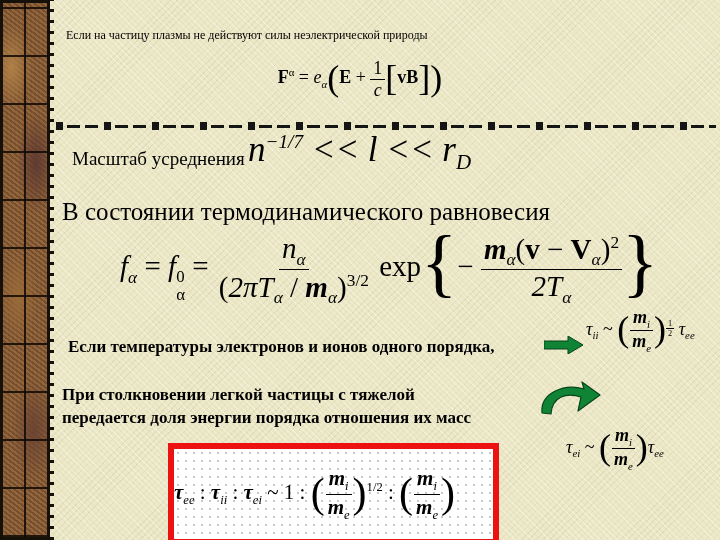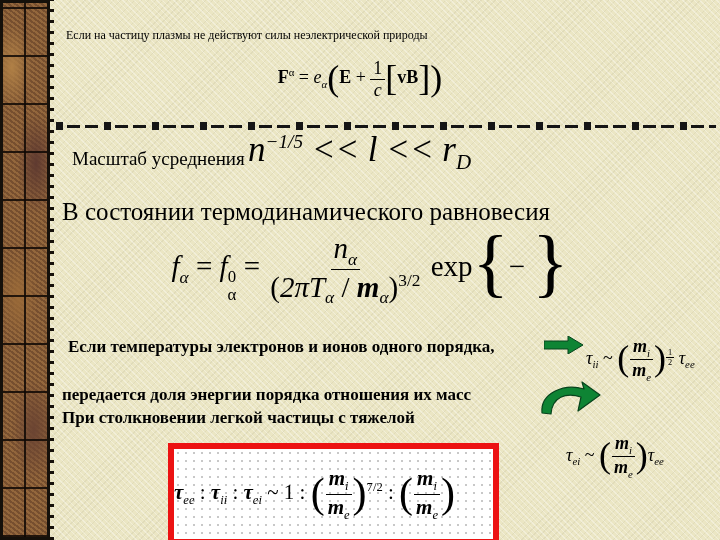--- a/index.html
+++ b/index.html
@@ -89,21 +89,21 @@
         <span class="fn">1</span>
         <span class="fd i">c</span>
       </span><span class="bp">[</span><span class="bold">vB</span><span class="bp">]</span><span class="bp">)</span>
   </div>
 
   <div class="dashline"></div>
 
   <div class="abs" style="left:72px;top:148px;font-size:19px;">Масштаб усреднения</div>
 
   <div class="abs math i" style="left:248px;top:130px;font-size:35px;">
-    <span>n</span><sup style="font-size:55%;">−1/5</sup>
+    <span>n</span><sup style="font-size:55%;">−1/7</sup>
     <span>&lt;&lt;</span>
     <span>l</span>
     <span>&lt;&lt;</span>
     <span>r</span><sub>D</sub>
   </div>
 
   <div class="abs small" style="left:62px;top:198px;">В состоянии термодинамического равновесия</div>
 
   <div class="abs math" style="left:120px;top:232px;width:500px;text-align:center;font-size:29px;">
     <span class="i">f</span><sub>α</sub>
@@ -111,69 +111,72 @@
     <span class="i">f</span><span class="ss">
         <span style="font-style:normal;">0</span>
         <span>α</span>
       </span>
     <span>=</span>
     <span class="frac">
       <span class="fn"><span class="i">n</span><sub>α</sub></span>
       <span class="fd"><span>(</span><span class="i">2πT</span><sub>α</sub><span> / </span><span class="i bold">m</span><sub>α</sub><span>)</span><sup style="font-style:normal;">3/2</sup></span>
     </span>
     <span>exp</span><span class="bp2">{</span><span>−</span>
-    <span class="bp2">}</span>
+    <span class="frac">
+      <span class="fn"><span class="i bold">m</span><sub>α</sub><span>(</span><span class="bold">v</span><span> − </span><span class="bold">V</span><sub>α</sub><span>)</span><sup style="font-style:normal;">2</sup></span>
+      <span class="fd"><span class="i">2T</span><sub>α</sub></span>
+    </span><span class="bp2">}</span>
   </div>
 
   <div class="abs bold" style="left:68px;top:337px;font-size:17px;">Если температуры электронов и ионов одного порядка,</div>
 
   <div class="abs" style="left:544px;top:336px;">
     <svg width="40" height="18" viewBox="0 0 40 18">
         <polygon points="0,5 24,5 24,0 39,9 24,18 24,13 0,13" fill="#0E8434" stroke="#07431C" stroke-width="1"></polygon>
       </svg>
   </div>
 
-  <div class="abs math" style="left:586px;top:336px;font-size:18px;">
+  <div class="abs math" style="left:586px;top:307px;font-size:18px;">
     <span class="i">τ</span><sub>ii</sub>
     <span>~</span>
     <span class="bp">(</span><span class="frac">
         <span class="fn"><span class="i bold">m</span><sub>i</sub></span>
         <span class="fd"><span class="i bold">m</span><sub>e</sub></span>
       </span><span class="bp">)</span><span class="supfrac">
         <span class="fn">1</span>
         <span>2</span>
       </span>
     <span class="i">τ</span><sub>ee</sub>
   </div>
 
   <div class="abs bold" style="left:62px;top:383px;font-size:17px;line-height:23px;width:480px;">
+    <div>При столкновении легкой частицы с тяжелой</div>
     <div>передается доля энергии порядка отношения их масс</div>
-    <div>При столкновении легкой частицы с тяжелой</div>
   </div>
 
   <div class="abs" style="left:538px;top:381px;">
     <svg width="66" height="44" viewBox="0 0 66 44">
       <path d="M4 32 C2 12 26 2 46 8 L44 1 L62 14 L40 30 L43 16 C28 11 14 16 13 33 Z" fill="#0E8434" stroke="#07431C" stroke-width="1.2" stroke-linejoin="round"></path>
     </svg>
   </div>
 
-  <div class="abs math" style="left:566px;top:425px;font-size:18px;margin-top:8px;">
+  <div class="abs math" style="left:566px;top:425px;font-size:18px;">
     <span class="i">τ</span><sub>ei</sub>
     <span>~</span>
     <span class="bp">(</span><span class="frac">
         <span class="fn"><span class="i bold">m</span><sub>i</sub></span>
         <span class="fd"><span class="i bold">m</span><sub>e</sub></span>
       </span><span class="bp">)</span><span class="i">τ</span><sub>ee</sub>
   </div>
 
   <div class="redbox">
     <div class="math" style="font-size:21px;">
       <span class="i bold">τ</span><sub>ee</sub><span> : </span><span class="i bold">τ</span><sub>ii</sub><span> : </span><span class="i bold">τ</span><sub>ei</sub><span> ~ </span><span>1</span><span> : </span><span class="bp">(</span><span class="frac">
           <span class="fn"><span class="i bold">m</span><sub>i</sub></span>
           <span class="fd"><span class="i bold">m</span><sub>e</sub></span>
-        </span><span class="bp">)</span><sup style="font-style:normal;">7/2</sup><span> : </span><span class="bp">(</span><span class="frac">
+        </span><span class="bp">)</span><sup style="font-style:normal;">1/2</sup><span> : </span><span class="bp">(</span><span class="frac">
           <span class="fn"><span class="i bold">m</span><sub>i</sub></span>
           <span class="fd"><span class="i bold">m</span><sub>e</sub></span>
         </span><span class="bp">)</span>
     </div>
   </div>
 
 </div>
 
 </body></html>

